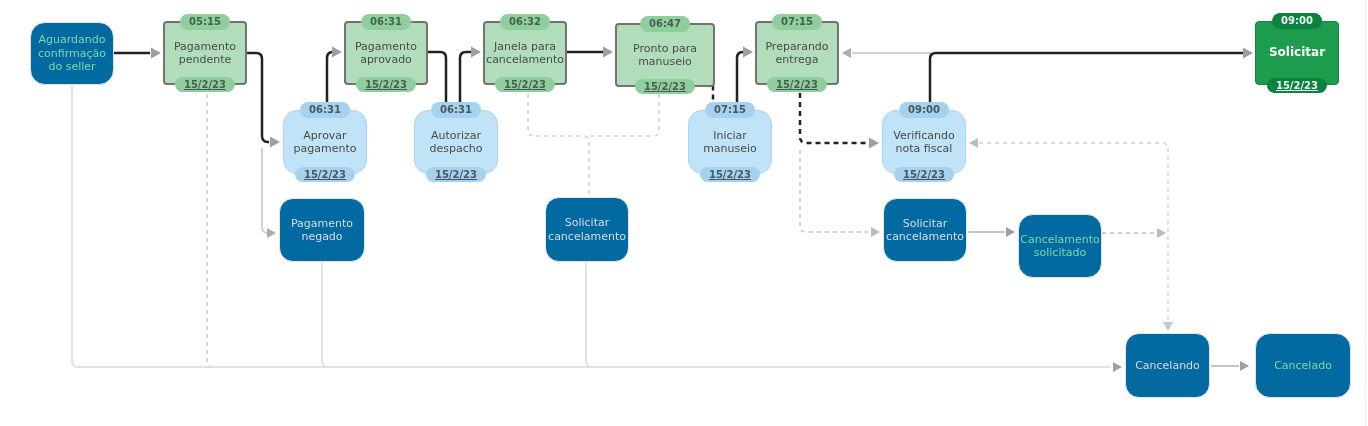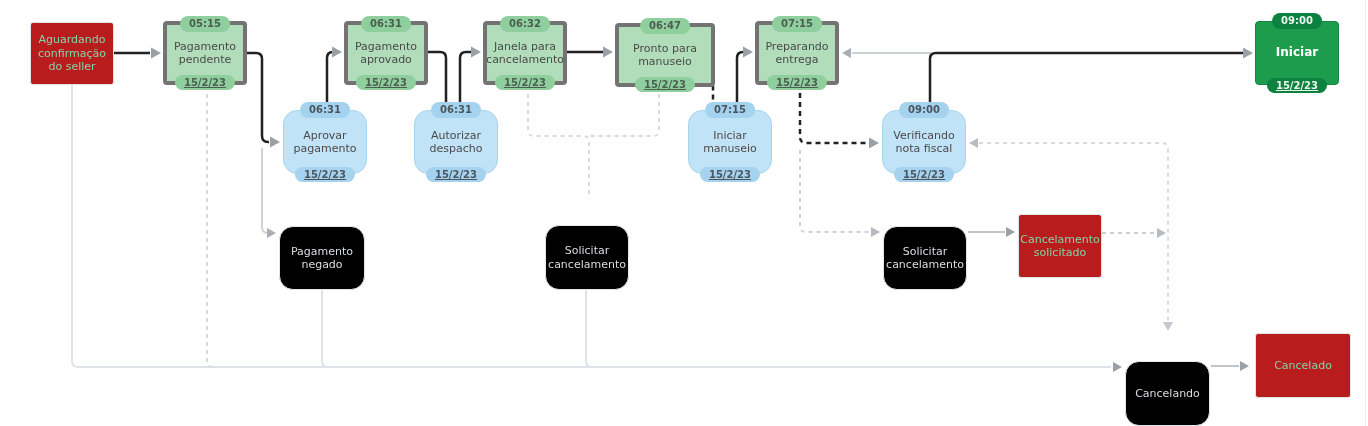--- a/index.html
+++ b/index.html
@@ -13,28 +13,28 @@
     position:absolute;z-index:2;box-sizing:border-box;
     display:flex;align-items:center;justify-content:center;text-align:center;
     font-size:11px;line-height:13.5px;padding:3px;color:#4a4a4a;
   }
   .badge{
     position:absolute;left:50%;transform:translateX(-50%);
     font-size:10px;font-weight:bold;padding:1px 9px;border-radius:9px;white-space:nowrap;z-index:3;
   }
   .badge.time{top:-9px;}
   .badge.date{bottom:-9px;text-decoration:underline;}
-  .green{background:#b1ddba;border:4px solid #737373;border-radius:4px;}
+  .green{background:#b1ddba;border:2px solid #737373;border-radius:4px;}
   .green .badge{background:#8ecf9d;color:#4c5e52;}
   .blue{background:#c1e3f7;border:1px solid #a7d5ef;border-radius:14px;}
   .blue .badge{background:#a5d2ee;color:#4c565e;}
   .dark-green{background:#1d9c4d;border:1px solid #148540;border-radius:4px;color:#ffffff;font-weight:bold;font-size:12px;}
   .dark-green .badge{background:#0d8140;color:#eaf7ef;}
-  .gray{background:#000000;border:1px solid #e3e7ea;border-radius:14px;color:#d8dde2;margin-top:28px;}
-  .white-green{background:#b91c1c;border:1px solid #e0e4e8;border-radius:3px;color:#80d5a9;}
+  .gray{background:#0369a1;border:1px solid #e3e7ea;border-radius:14px;color:#d8dde2;}
+  .white-green{background:#0369a1;border:1px solid #e0e4e8;border-radius:15px;color:#80d5a9;}
 </style>
 </head>
 <body>
 
 <div class="canvas">
 
   <svg class="wires" width="1368" height="426" viewBox="0 0 1368 426">
 
     <g fill="none" stroke="#dfe3e7" stroke-width="2">
       <path d="M 72,85 V 361 Q 72,367 78,367 H 1111"></path>
@@ -155,21 +155,21 @@
   </div>
 
   <div class="node green" style="left:755px;top:21px;width:84px;height:64px">
     <span class="badge time">07:15</span>
     <span class="label">Preparando entrega</span>
     <span class="badge date">15/2/23</span>
   </div>
 
   <div class="node dark-green" style="left:1255px;top:21px;width:84px;height:64px">
     <span class="badge time">09:00</span>
-    <span class="label">Iniciar</span>
+    <span class="label">Solicitar</span>
     <span class="badge date">15/2/23</span>
   </div>
 
   <div class="node blue" style="left:283px;top:110px;width:84px;height:64px">
     <span class="badge time">06:31</span>
     <span class="label">Aprovar pagamento</span>
     <span class="badge date">15/2/23</span>
   </div>
 
   <div class="node blue" style="left:414px;top:110px;width:84px;height:64px">

